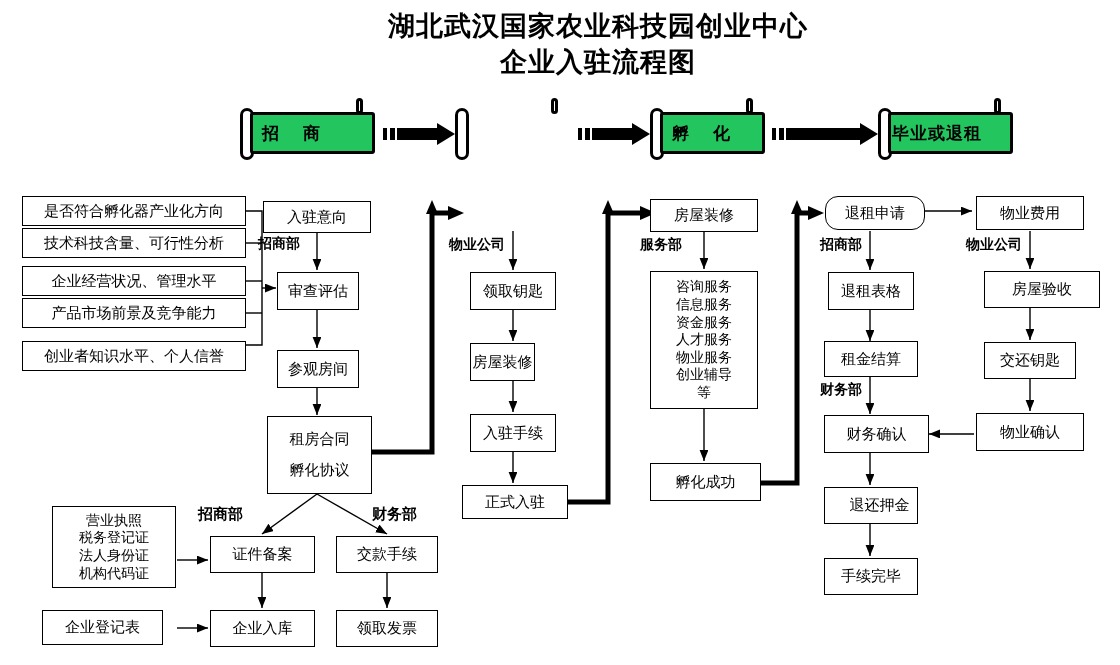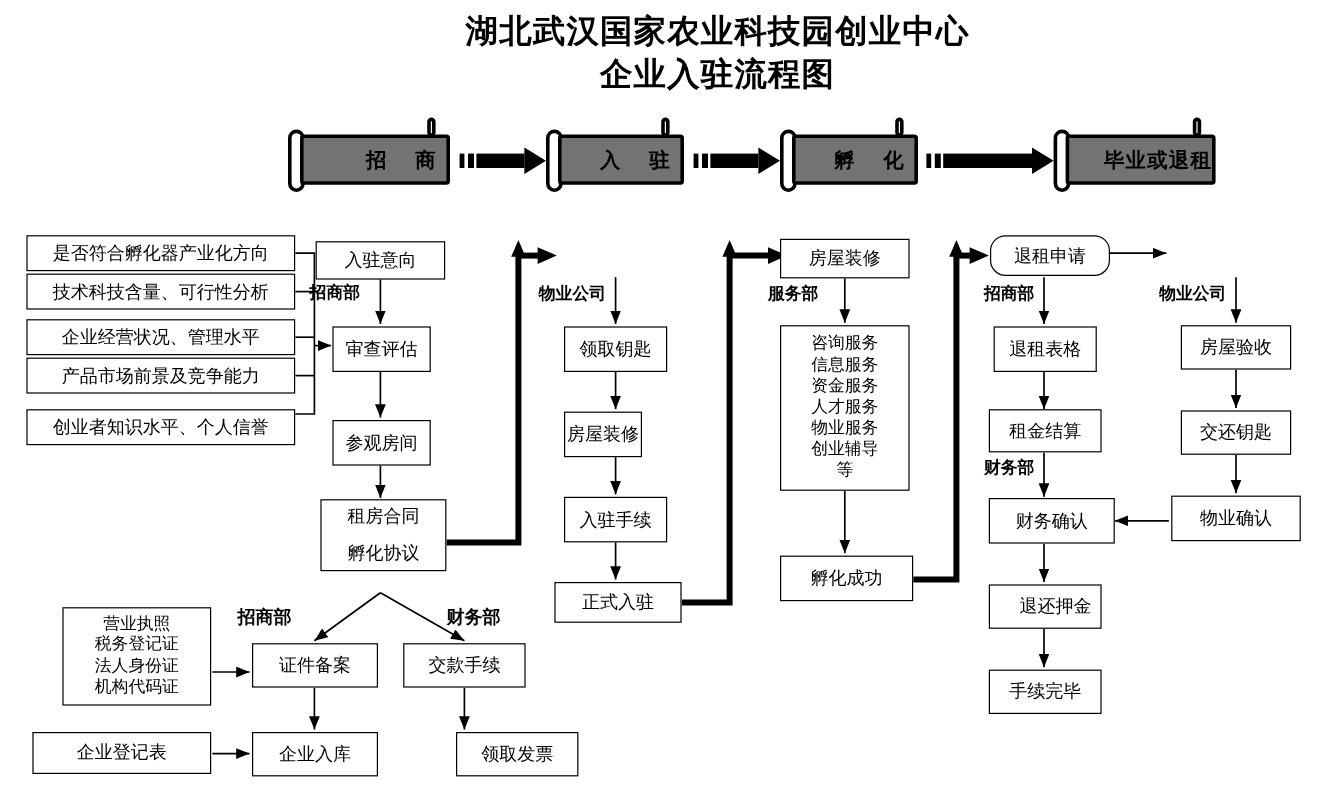--- a/index.html
+++ b/index.html
@@ -16,22 +16,22 @@
     position:absolute;left:0;width:1120px;text-align:center;
     font-size:27px;font-weight:700;letter-spacing:1px;white-space:nowrap;margin-left:38px;
   }
   #title1{top:8px;}
   #title2{top:44px;}
 
   
   .banner{position:absolute;}
   .banner .body{
     position:absolute;left:10px;top:4px;right:0;bottom:6px;
-    border:3px solid #000;border-radius:3px;background:#737373;
-    display:flex;align-items:center;justify-content:flex-end;
+    border:3px solid #000;border-radius:3px;background:#22c55e;
+    display:flex;align-items:center;justify-content:flex-start;
   }
   .banner .rod{
     position:absolute;left:0px;top:0px;width:14px;height:100%;
     border:3px solid #000;border-radius:8px;background:#fff;box-sizing:border-box;
   }
   .banner .pin{
     position:absolute;right:12px;top:-10px;width:7px;height:16px;
     border:3px solid #000;border-radius:4px;background:#fff;box-sizing:border-box;
   }
   .banner .lbl{
@@ -82,23 +82,20 @@
 
   <div class="fatarrow" style="left:383px;top:123px;width:72px;">
     <div class="tick"></div>
       <div class="tick2"></div>
     <div class="shaft" style="width:40px;"></div>
     <div class="head" style="left:54px;"></div>
   </div>
 
   <div class="banner" style="left:455px;top:108px;width:115px;height:52px;">
     <div class="rod"></div>
-    <div class="body">
-      <span class="lbl">入 驻</span>
-    </div>
     <div class="pin"></div>
   </div>
 
   <div class="fatarrow" style="left:578px;top:123px;width:72px;">
     <div class="tick"></div>
       <div class="tick2"></div>
     <div class="shaft" style="width:40px;"></div>
     <div class="head" style="left:54px;"></div>
   </div>
 
@@ -219,21 +216,21 @@
   <div class="box" style="left:263px;top:201px;width:108px;height:32px;">
     <span>入驻意向</span>
   </div>
   <div class="deptlbl" style="left:258px;top:235px;">招商部</div>
   <div class="box" style="left:277px;top:272px;width:82px;height:38px;">
     <span>审查评估</span>
   </div>
   <div class="box" style="left:277px;top:350px;width:82px;height:38px;">
     <span>参观房间</span>
   </div>
-  <div class="box multi tall2" style="left:267px;top:416px;width:105px;height:60px;">
+  <div class="box multi tall2" style="left:267px;top:416px;width:105px;height:78px;">
     <span class="ln" style="font-size:15px;">租房合同</span>
     <span class="ln" style="font-size:15px;">孵化协议</span>
   </div>
 
   <div class="deptlbl" style="left:449px;top:236px;">物业公司</div>
   <div class="box" style="left:470px;top:272px;width:86px;height:38px;">
     <span>领取钥匙</span>
   </div>
   <div class="box" style="left:470px;top:343px;width:65px;height:38px;">
     <span>房屋装修</span>
@@ -276,52 +273,55 @@
   <div class="box" style="left:824px;top:415px;width:105px;height:38px;">
     <span>财务确认</span>
   </div>
   <div class="box" style="left:824px;top:487px;width:94px;height:37px;padding-left:17px;">
     <span>退还押金</span>
   </div>
   <div class="box" style="left:824px;top:558px;width:94px;height:37px;">
     <span>手续完毕</span>
   </div>
 
+  <div class="box" style="left:976px;top:196px;width:108px;height:34px;">
+    <span>物业费用</span>
+  </div>
   <div class="deptlbl" style="left:966px;top:236px;">物业公司</div>
-  <div class="box" style="left:984px;top:271px;width:92px;height:37px;text-align:right;">
+  <div class="box" style="left:984px;top:271px;width:116px;height:37px;text-align:right;">
     <span>房屋验收</span>
   </div>
   <div class="box" style="left:984px;top:342px;width:92px;height:37px;">
     <span>交还钥匙</span>
   </div>
   <div class="box" style="left:976px;top:413px;width:108px;height:38px;">
     <span>物业确认</span>
   </div>
 
   <div class="deptlbl" style="left:198px;top:505px;font-size:15px;">招商部</div>
   <div class="deptlbl" style="left:372px;top:505px;font-size:15px;">财务部</div>
 
   <div class="box multi" style="left:52px;top:506px;width:124px;height:82px;">
     <span class="ln">营业执照</span>
     <span class="ln">税务登记证</span>
     <span class="ln">法人身份证</span>
     <span class="ln">机构代码证</span>
   </div>
 
-  <div class="box" style="left:27px;top:610px;width:149px;height:35px;">
+  <div class="box" style="left:42px;top:610px;width:121px;height:35px;">
     <span>企业登记表</span>
   </div>
 
   <div class="box" style="left:210px;top:536px;width:105px;height:37px;">
     <span>证件备案</span>
   </div>
   <div class="box" style="left:210px;top:610px;width:105px;height:37px;">
     <span>企业入库</span>
   </div>
 
   <div class="box" style="left:336px;top:536px;width:102px;height:37px;">
     <span>交款手续</span>
   </div>
-  <div class="box" style="left:336px;top:610px;width:102px;height:37px;margin-left:44px;">
+  <div class="box" style="left:336px;top:610px;width:102px;height:37px;">
     <span>领取发票</span>
   </div>
 
 </div>
 
 </body></html>

